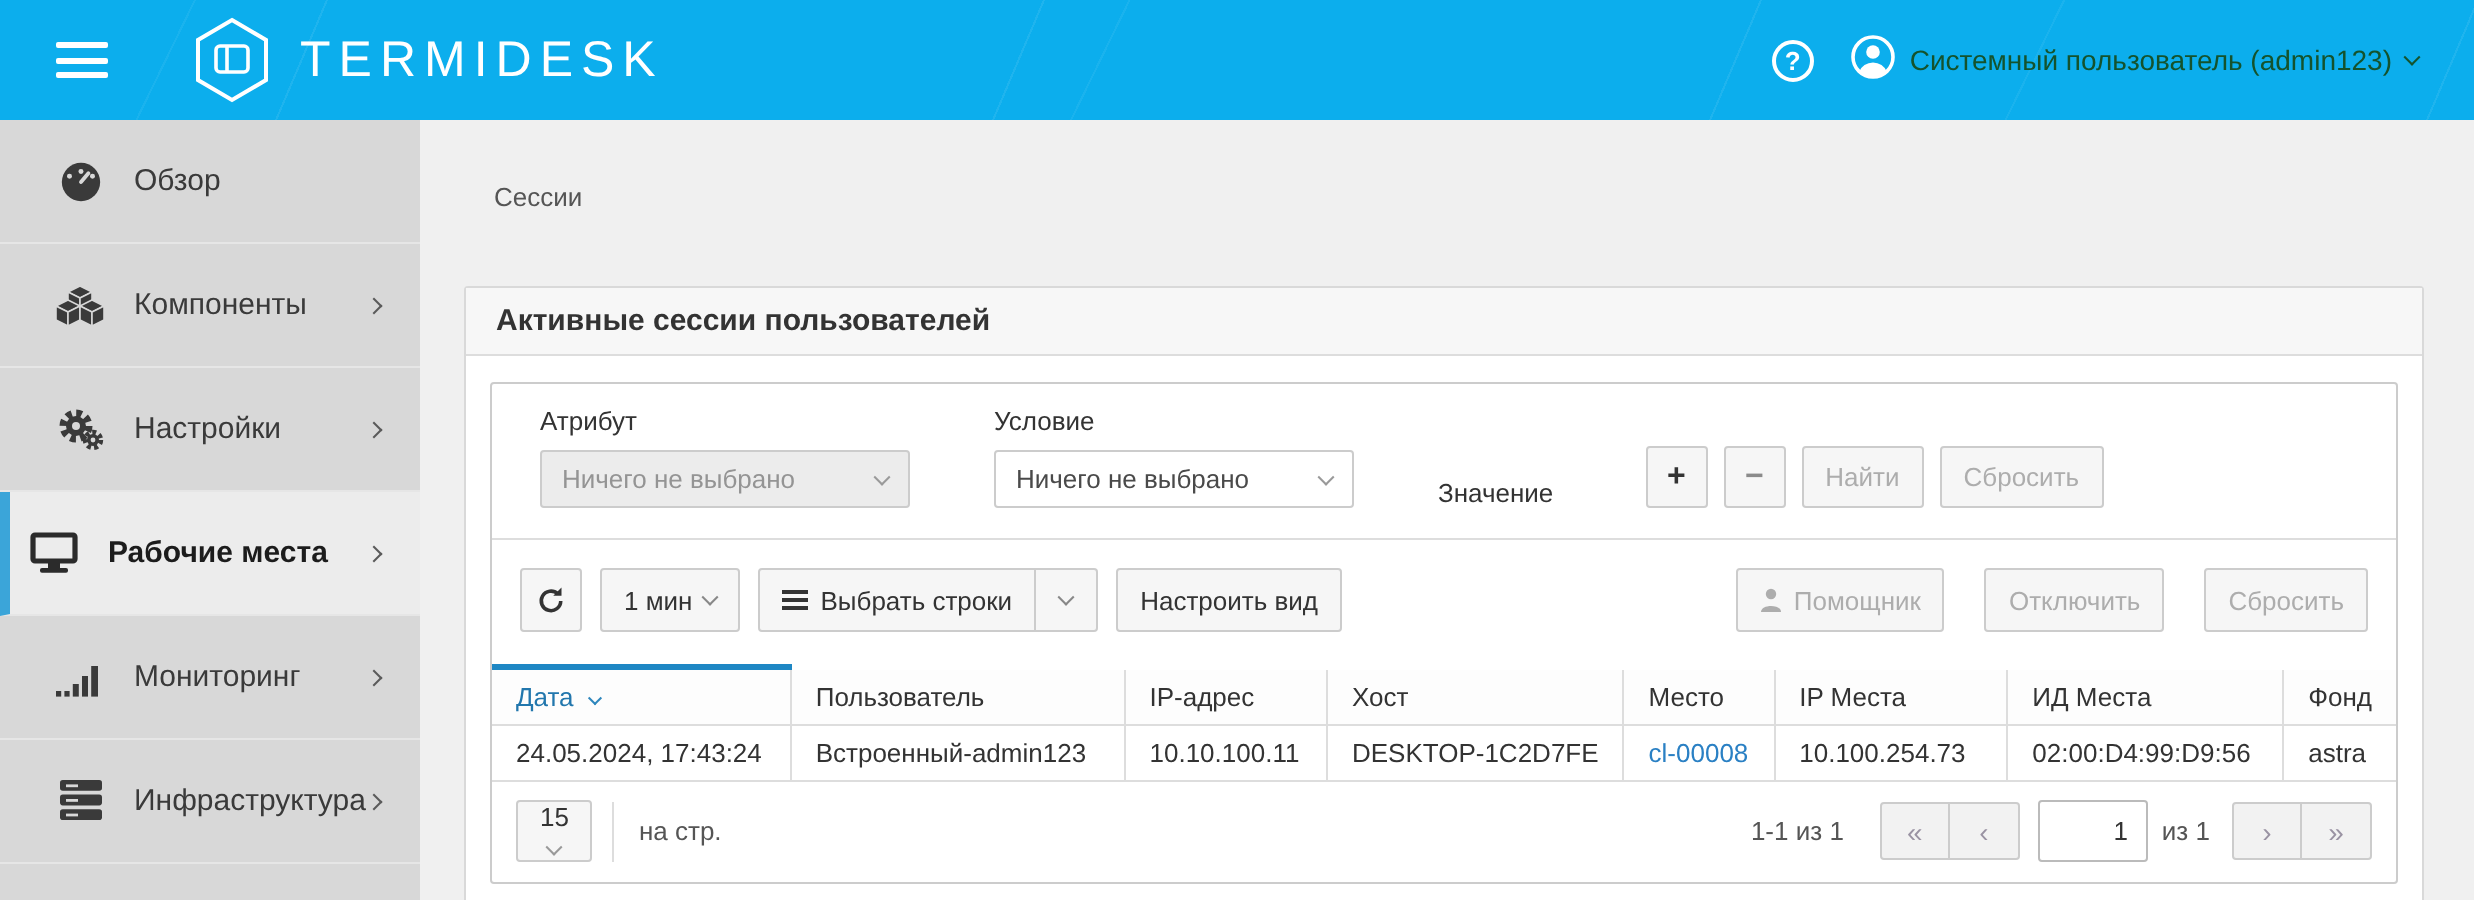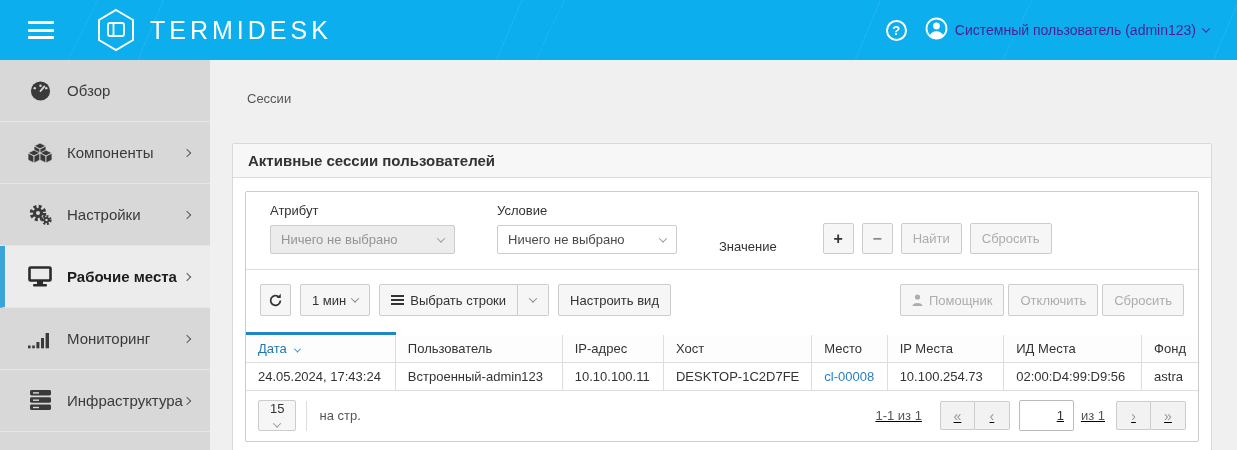--- a/index.html
+++ b/index.html
@@ -13,35 +13,35 @@
       repeating-linear-gradient(113deg, transparent 0 150px, rgba(255,255,255,.08) 150px 151px, transparent 151px 330px),
       repeating-linear-gradient(-64deg, transparent 0 210px, rgba(255,255,255,.06) 210px 211px, transparent 211px 420px);
   }
   .hamburger { width:26px; height:18px; display:flex; flex-direction:column; justify-content:space-between; cursor:pointer; z-index:1; }
   .hamburger span { height:3px; background:#fff; border-radius:1px; }
   .brand { display:flex; align-items:center; margin-left:42px; z-index:1; }
   .brand svg { display:block; }
   .brand-text { color:#fff; font-size:25px; letter-spacing:4px; margin-left:14px; font-weight:normal; }
   .topbar-right { margin-left:auto; display:flex; align-items:center; gap:18px; z-index:1; }
   .help-circle { width:21px; height:21px; border:2px solid #fff; border-radius:50%; color:#fff; font-size:13px; font-weight:bold; display:flex; align-items:center; justify-content:center; cursor:pointer; }
-  .userbox { display:flex; align-items:center; gap:7px; color:#4c1d95; font-size:14px; cursor:pointer; }
+  .userbox { display:flex; align-items:center; gap:7px; color:#14532d; font-size:14px; cursor:pointer; }
   .chev { display:inline-block; width:6px; height:6px; border-right:1.6px solid currentColor; border-bottom:1.6px solid currentColor; }
   .chev.down { transform:rotate(45deg) translate(-1px,-1px); }
   .chev.right { transform:rotate(-45deg); }
 
   
   .app { flex:1; display:flex; min-height:0; }
 
   
   .sidebar { width:210px; background:#d8d8d8; flex:none; display:flex; flex-direction:column; }
   .side-item { height:62px; display:flex; align-items:center; padding:0 18px 0 27px; border-bottom:1px solid #e6e6e6; color:#3a3a3a; font-size:15px; cursor:pointer; }
   .side-item .s-icon { width:26px; height:22px; margin-right:14px; flex:none; display:flex; align-items:center; justify-content:center; }
   .side-item .s-label { flex:1; }
   .side-item .s-chev { color:#5a5a5a; margin-right:2px; }
-  .side-item.active { background:#ececec; border-left:5px solid #3ba5d9; padding-left:22px; font-weight:bold; color:#1c1c1c; }
+  .side-item.active { background:#ececec; border-left:5px solid #3ba5d9; padding-left:9px; font-weight:bold; color:#1c1c1c; }
   .s-icon svg { display:block; }
 
   
   .main { flex:1; min-width:0; padding:0 25px 0 22px; }
   .breadcrumb { padding:31px 0 0 15px; font-size:13px; color:#555; }
 
   .card { margin-top:37px; background:#fff; border:1px solid #d9d9d9; border-radius:2px; }
   .card-header { background:#f7f7f7; border-bottom:1px solid #ddd; padding:8px 15px; font-size:15px; font-weight:bold; color:#333; }
   .card-body { padding:13px 12px; }
 
@@ -62,21 +62,21 @@
   .btn.square { width:31px; justify-content:center; font-size:16px; font-weight:bold; }
   .btn.minus { color:#8b8b8b; }
   .btn.disabled { color:#adadad; cursor:default; }
 
   
   .toolbar { display:flex; align-items:center; gap:9px; padding:14px 14px 16px 14px; }
   .btn.tall { height:32px; }
   .btn-split { display:flex; }
   .btn-split .btn:first-child { border-radius:2px 0 0 2px; }
   .btn-split .btn:last-child { border-left:none; border-radius:0 2px 2px 0; }
-  .toolbar-right { margin-left:auto; display:flex; gap:4px; }
+  .toolbar-right { margin-left:auto; display:flex; gap:20px; }
   .list-glyph { display:inline-block; width:13px; }
   .list-glyph i { display:block; height:2px; background:#333; margin:2px 0; }
   .refresh-icon svg { display:block; }
   .person-glyph svg { display:block; }
 
   
   table { width:100%; border-collapse:collapse; font-size:13px; }
   th, td { text-align:left; padding:6px 12px; border-right:1px solid #ddd; white-space:nowrap; overflow:hidden; }
   th:last-child, td:last-child { border-right:none; }
   thead th { color:#333; font-weight:normal; border-top:3px solid transparent; border-bottom:1px solid #ddd; background:#fdfdfd; cursor:pointer; }
@@ -87,21 +87,21 @@
   col.c-date{width:152px} col.c-user{width:176px} col.c-ip{width:103px} col.c-host{width:140px}
   col.c-place{width:76px} col.c-pip{width:128px} col.c-pid{width:143px}
 
   
   .pager { display:flex; align-items:center; padding:9px 12px 10px 12px; }
   .pager-left { display:flex; align-items:center; }
   .perpage { height:31px;flex-direction:column; }
   .perpage .chev { color:#999; }
   .pp-sep { width:1px; height:30px; background:#ddd; margin:0 12px 0 10px; }
   .pp-label { font-size:13px; color:#555; }
-  .pager-right { margin-left:auto; display:flex; align-items:center; gap:9px;text-decoration:underline; }
+  .pager-right { margin-left:auto; display:flex; align-items:center; gap:9px; }
   .range-text { font-size:13px; color:#555; margin-right:9px; }
   .pgroup { display:flex; }
   .pbtn { width:35px; height:29px; background:#f2f2f2; border:1px solid #ccc; color:#9a93a3; font-size:14px; display:flex; align-items:center; justify-content:center; cursor:default; }
   .pgroup .pbtn:first-child { border-radius:2px 0 0 2px; }
   .pgroup .pbtn:last-child { border-left:none; border-radius:0 2px 2px 0; }
   .page-input { width:55px; height:31px; border:1px solid #bbb; border-radius:2px; text-align:right; padding:0 9px; font-size:13px; color:#333; font-family:inherit; }
   .of-text { font-size:13px; color:#555; margin:0 2px 0 -2px; }
 </style>
 </head>
 <body>

